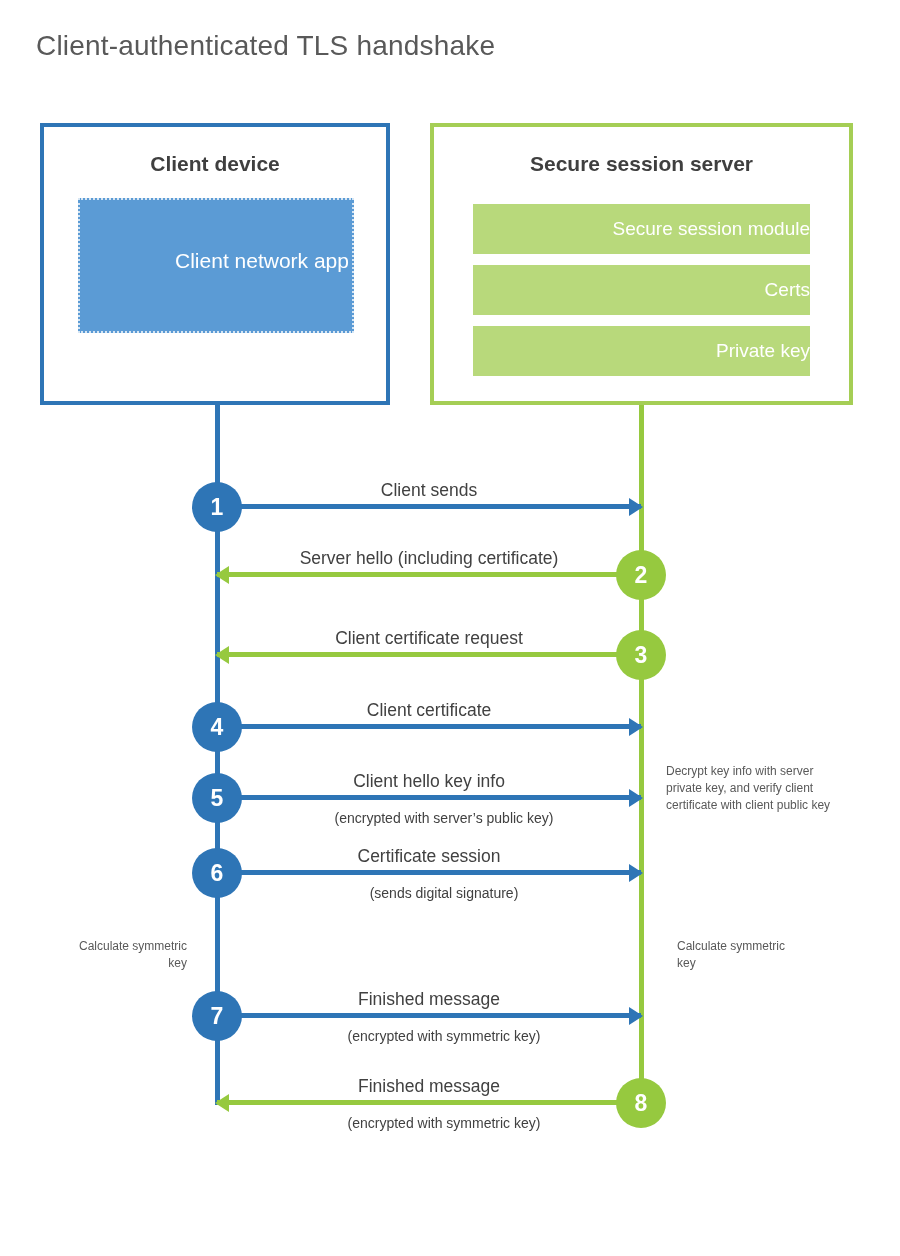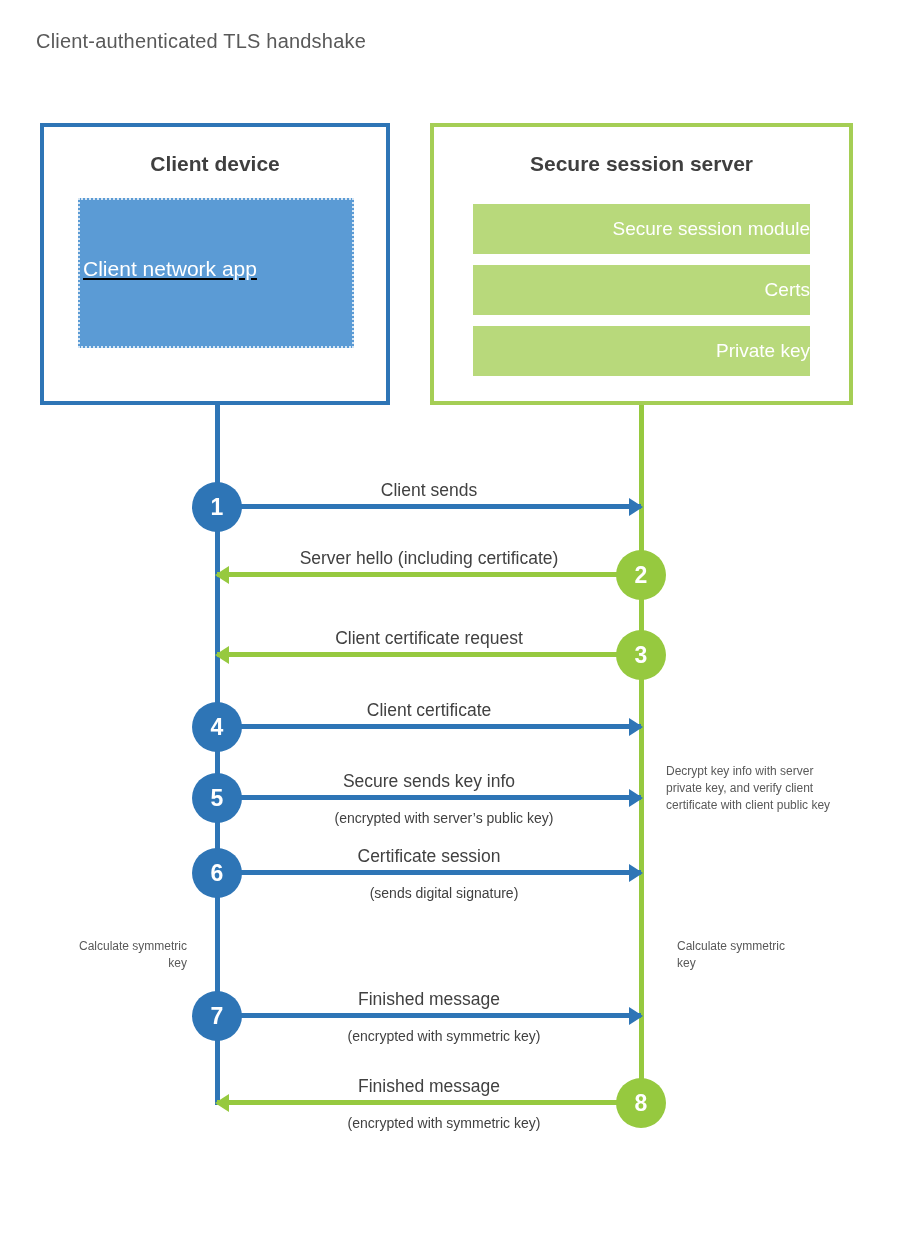--- a/index.html
+++ b/index.html
@@ -9,32 +9,32 @@
     --green-border:#a5ce55;
     --green-fill:#b8d97b;
     --text-dark:#3f3f3f;
     --text-gray:#595959;
     --label-color:#414141;
   }
   html,body{margin:0;padding:0;background:#ffffff;}
   body{font-family:"Liberation Sans","DejaVu Sans",sans-serif;}
   #canvas{position:relative;width:900px;height:1256px;background:#ffffff;overflow:hidden;}
 
-  .page-title{position:absolute;left:36px;top:30px;font-size:20px;font-weight:300;
+  .page-title{position:absolute;left:36px;top:30px;font-size:28px;font-weight:300;
     color:var(--text-gray);letter-spacing:0.2px;}
 
   .actor-box{position:absolute;top:123px;height:282px;background:#fff;box-sizing:border-box;}
   .actor-box.client{left:40px;width:350px;border:4px solid var(--blue);}
   .actor-box.server{left:430px;width:423px;border:4px solid var(--green-border);}
   .actor-title{position:absolute;left:0;top:25px;width:100%;text-align:center;
     font-size:21px;font-weight:bold;color:var(--text-dark);}
 
-  .app-box{position:absolute;left:34px;top:71px;width:276px;height:150px;
+  .app-box{position:absolute;left:34px;top:71px;width:276px;height:135px;
     background:var(--blue-fill);border:2px dotted rgba(255,255,255,0.75);box-sizing:border-box;
-    display:flex;align-items:center;justify-content:flex-start;text-decoration:underline;}
+    display:flex;align-items:center;justify-content:flex-end;}
   .app-box .app-label{width:180px;text-align:center;color:#ffffff;font-size:21px;line-height:27px;margin-top:-10px;}
 
   .module-bar{position:absolute;left:39px;width:337px;height:50px;background:var(--green-fill);
     color:#ffffff;font-size:19px;text-align:right;line-height:50px;}
 
   .vline{position:absolute;width:5px;top:405px;}
   .vline.blue{left:215px;background:var(--blue);height:700px;}
   .vline.green{left:639px;background:var(--green);height:700px;}
 
   .arrow{position:absolute;left:217px;width:424px;height:5px;}
@@ -105,21 +105,21 @@
   </div>
 
   <div>
     <div class="arrow blue right" style="top:724px"></div>
     <div class="msg-label" style="top:701px">Client certificate</div>
     <div class="circle blue" style="top:702px">4</div>
   </div>
 
   <div>
     <div class="arrow blue right" style="top:795px"></div>
-    <div class="msg-label" style="top:772px">Secure sends key info</div>
+    <div class="msg-label" style="top:772px">Client hello key info</div>
     <div class="msg-sublabel" style="top:810px">(encrypted with server’s public key)</div>
     <div class="circle blue" style="top:773px">5</div>
   </div>
 
   <div>
     <div class="arrow blue right" style="top:870px"></div>
     <div class="msg-label" style="top:847px">Certificate session</div>
     <div class="msg-sublabel" style="top:885px">(sends digital signature)</div>
     <div class="circle blue" style="top:848px">6</div>
   </div>

